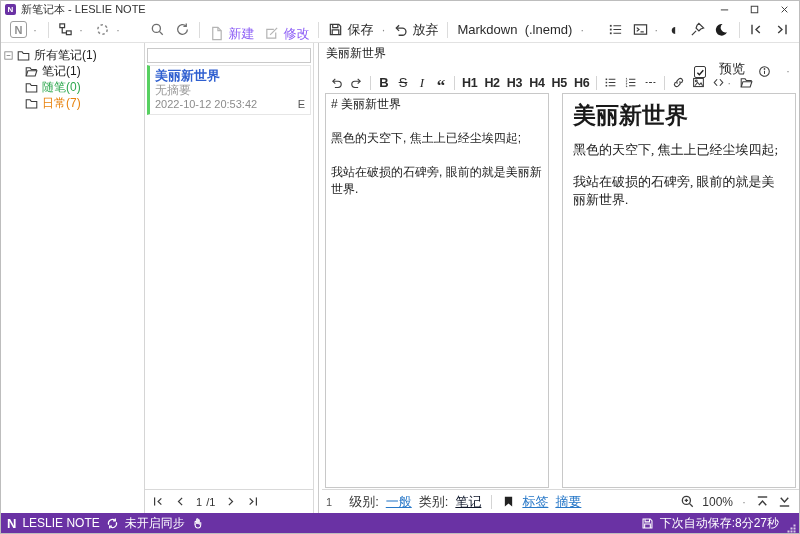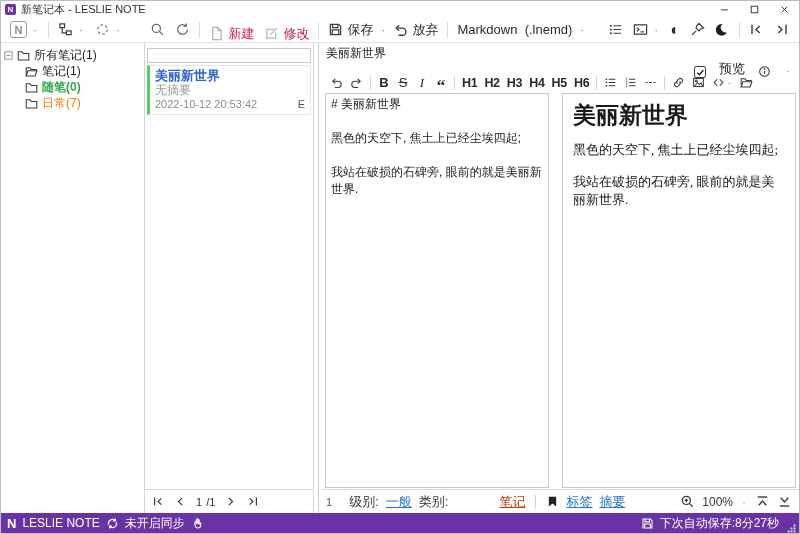--- a/index.html
+++ b/index.html
@@ -17,21 +17,21 @@
   .titlebar { height:16px; display:flex; align-items:center; gap:5px; padding-left:4px; font-size:11px; color:#333; flex:none; }
   .app-icon { width:11px; height:11px; border-radius:2px; color:#fff; font-size:8px; font-weight:bold;
               display:flex; align-items:center; justify-content:center; }
   .win-controls { margin-left:auto; display:flex; height:16px; }
   .win-btn { width:30px; display:flex; align-items:center; justify-content:center; color:#666; }
 
   
   .toolbar { height:26px; flex:none; display:flex; align-items:center; padding:0 6px 0 5px; gap:2px;
              border-bottom:1px solid #e2e2e2; font-size:13px; }
   .tb-btn { display:flex; align-items:center; gap:4px; padding:0 4px; height:22px; border-radius:2px; white-space:pre; }
-  .tb-btn.disabled { color:#be185d;margin-top:8px; }
+  .tb-btn.disabled { color:#8b5cf6;margin-top:8px; }
   .tb-sep { width:1px; height:16px; background:#dcdcdc; margin:0 3px; flex:none; }
   .n-logo { width:17px; height:17px; border:1.5px solid #9e9e9e; border-radius:3px; color:#8d8d8d;
             font-weight:bold; font-size:11px; display:flex; align-items:center; justify-content:center; }
   .spacer { flex:1; }
   .glyph { font-size:14px; line-height:1; }
 
   
   .main { flex:1; min-height:0; display:flex; }
 
   
@@ -442,21 +442,21 @@
       <div class="tree-row child">
         <svg class="ic sm">
             <use href="#i-folder-open"></use>
           </svg>
         <span style="color: rgb(28, 28, 28);">笔记(1)</span>
       </div>
       <div class="tree-row child">
         <svg class="ic sm">
             <use href="#i-folder"></use>
           </svg>
-        <span style="color: rgb(47, 168, 79); font-weight: bold;">随笔(0)</span>
+        <span style="color: rgb(47, 168, 79);">随笔(0)</span>
       </div>
       <div class="tree-row child">
         <svg class="ic sm">
             <use href="#i-folder"></use>
           </svg>
         <span style="color: rgb(232, 130, 12);">日常(7)</span>
       </div>
     </div>
 
     <div class="notelist-col">
@@ -589,21 +589,21 @@
           <p>黑色的天空下, 焦土上已经尘埃四起;</p>
           <p>我站在破损的石碑旁, 眼前的就是美丽新世界.</p>
         </div>
       </div>
 
       <div class="meta-row">
         <span class="cursor-line">1</span>
         <span class="meta-label">级别:</span>
         <span class="meta-link" style="color: rgb(40, 120, 200);">一般</span>
         <span class="meta-label">类别:</span>
-        <span class="meta-link" style="color: #c2410c; margin-left: 44px;">笔记</span>
+        <span class="meta-link" style="color: #0f172a;">笔记</span>
         <div class="fmt-sep"></div>
         <svg class="ic sm" style="color:#222">
             <use href="#i-bookmark"></use>
           </svg>
         <span class="meta-link" style="color: rgb(40, 120, 200);">标签</span>
         <span class="meta-link" style="color: rgb(40, 120, 200);">摘要</span>
         <div class="spacer"></div>
         <svg class="ic">
             <use href="#i-zoom-in"></use>
           </svg>

